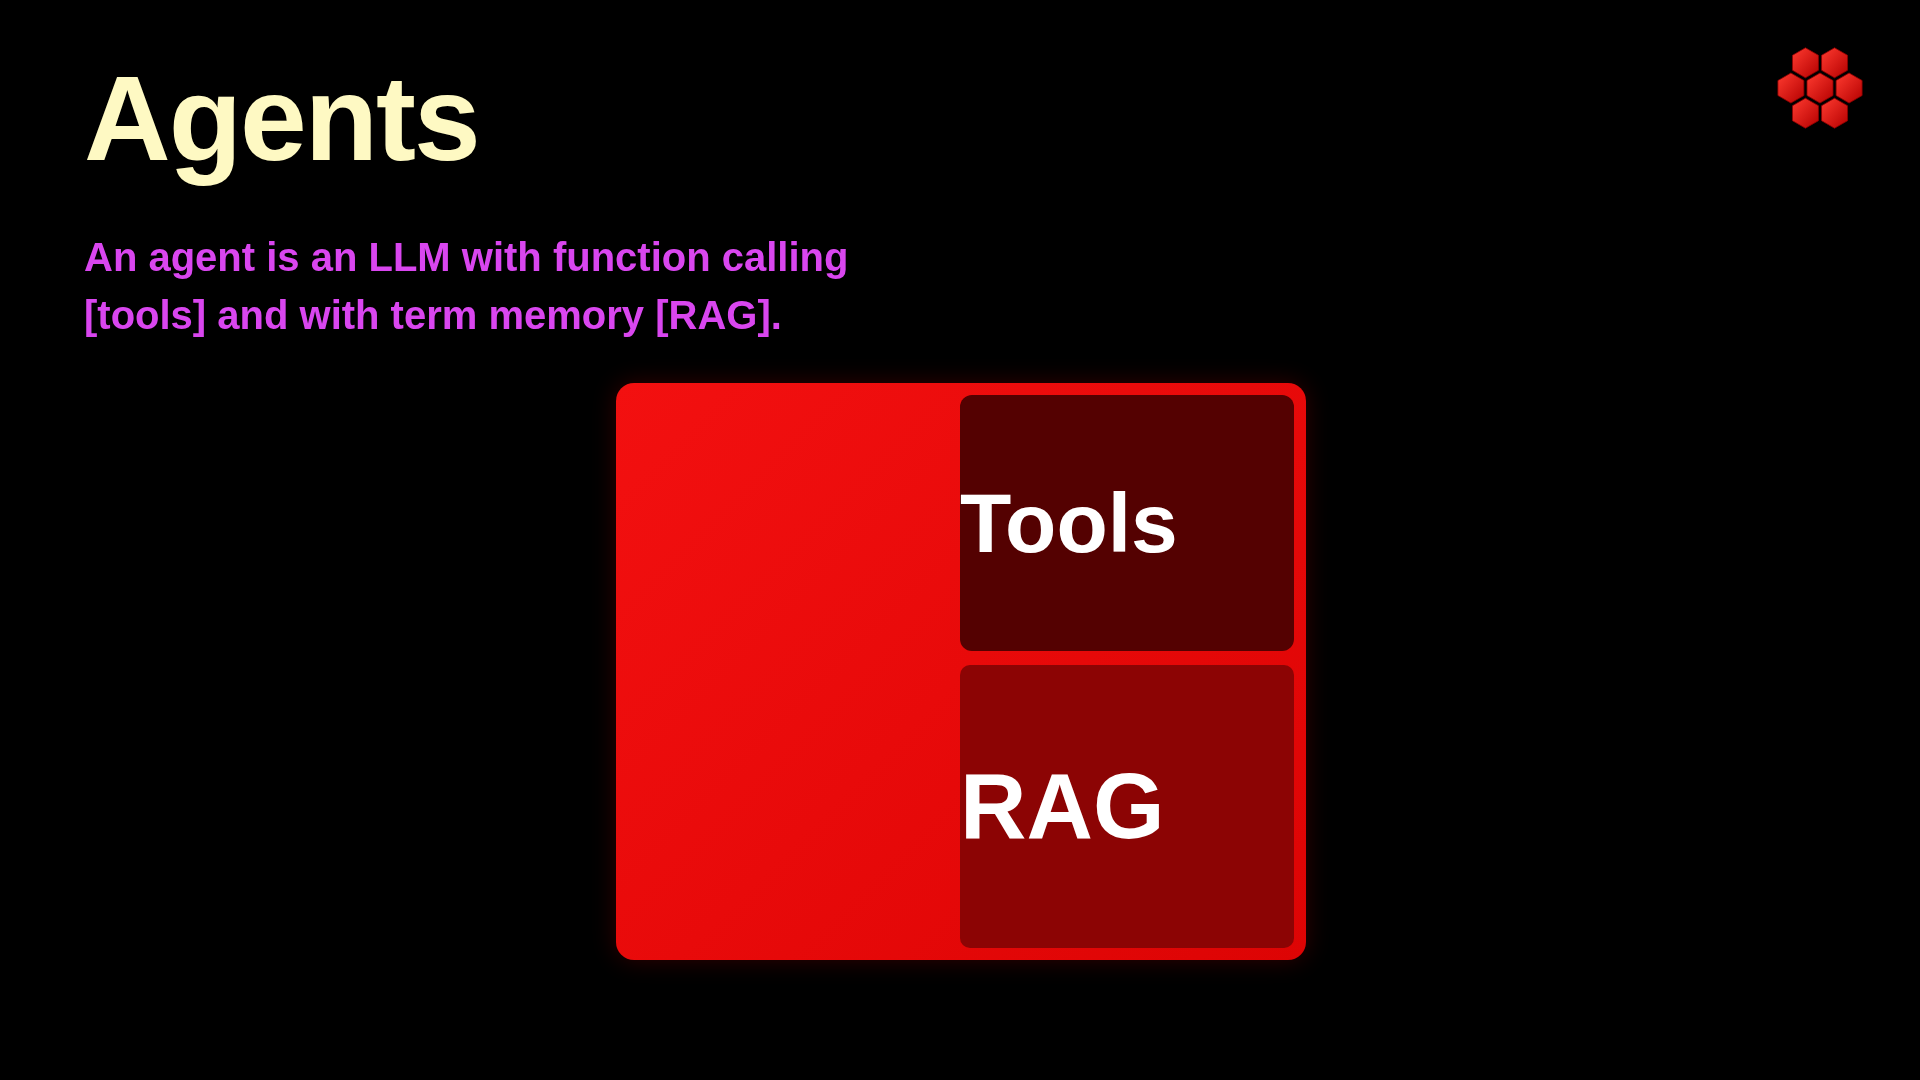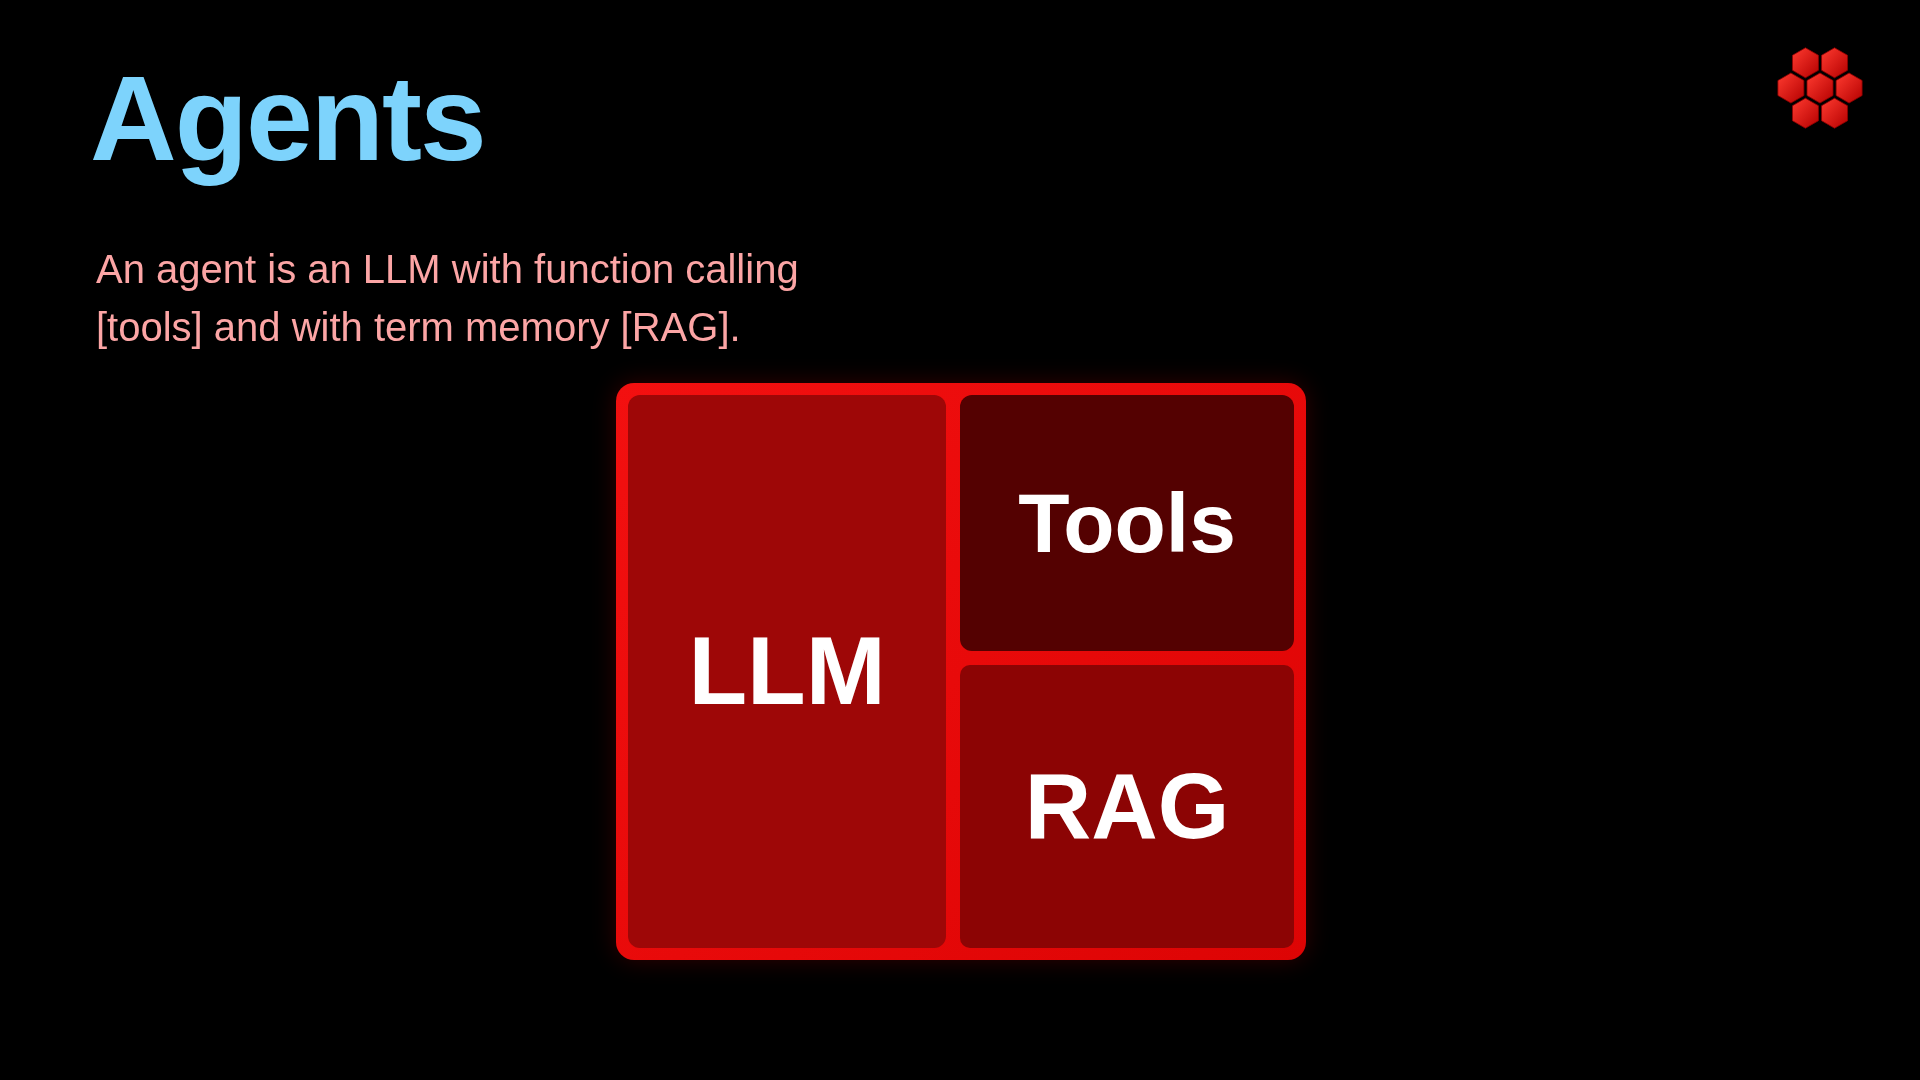--- a/index.html
+++ b/index.html
@@ -10,37 +10,37 @@
   }
   .slide {
     position: relative;
     width: 1920px;
     height: 1080px;
     background: #000;
     overflow: hidden;
   }
   .title {
     position: absolute;
-    left: 90px;
+    left: 84px;
     top: 52px;
     margin: 0;
     font-size: 120px;
     font-weight: bold;
     letter-spacing: -2px;
-    color: #7dd3fc;
+    color: #fef9c3;
     line-height: 1.1;
   }
   .subtitle {
     position: absolute;
     left: 84px;
     top: 228px;
-    margin: 12px;
+    margin: 0;
     font-size: 40px;
-    font-weight: normal;
-    color: #fca5a5;
+    font-weight: bold;
+    color: #d946ef;
     line-height: 1.45;
   }
   .logo {
     position: absolute;
     top: 28px;
     right: 40px;
     width: 120px;
     height: 120px;
   }
   .logo svg { width: 100%; height: 100%; display: block; }
@@ -58,21 +58,21 @@
     display: grid;
     grid-template-columns: 1fr 1.05fr;
     grid-template-rows: 0.95fr 1.05fr;
     gap: 14px;
     box-shadow: 0 0 24px rgba(200, 0, 0, 0.25);
   }
   .box {
     border-radius: 12px;
     display: flex;
     align-items: center;
-    justify-content: center;
+    justify-content: flex-start;
     color: #ffffff;
     font-weight: bold;
   }
   .box-llm {
     grid-column: 1;
     grid-row: 1 / span 2;
     background: #9e0707;
     font-size: 96px;
   }
   .box-tools {
@@ -114,23 +114,20 @@
   </div>
 
   <h1 class="title">Agents</h1>
 
   <p class="subtitle">
     <span>An agent is an LLM with function calling</span><br>
     <span>[tools] and with term memory [RAG].</span>
   </p>
 
   <div class="diagram">
-    <div class="box box-llm">
-      <span>LLM</span>
-    </div>
     <div class="box box-tools">
       <span>Tools</span>
     </div>
     <div class="box box-rag">
       <span>RAG</span>
     </div>
   </div>
 
 </div>
 

